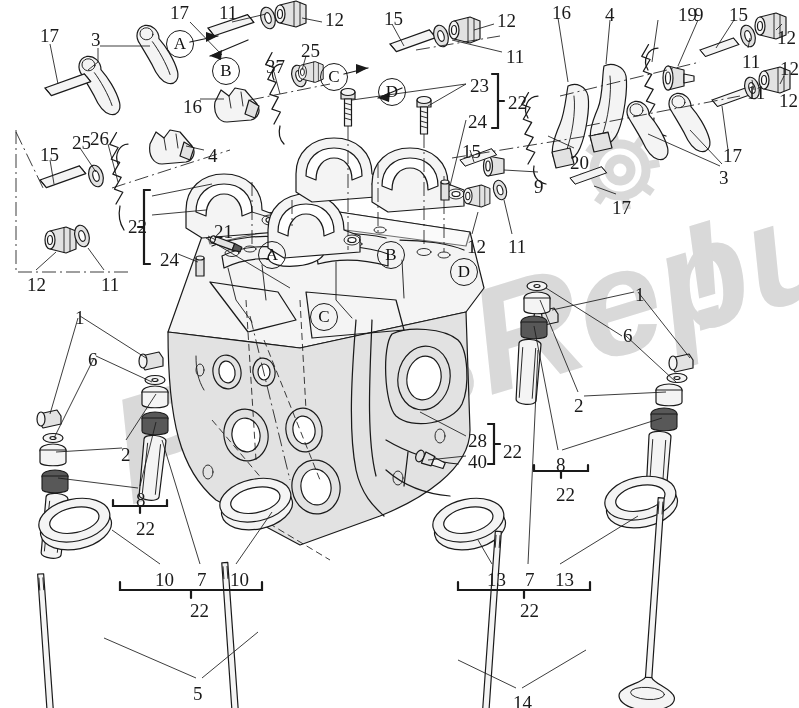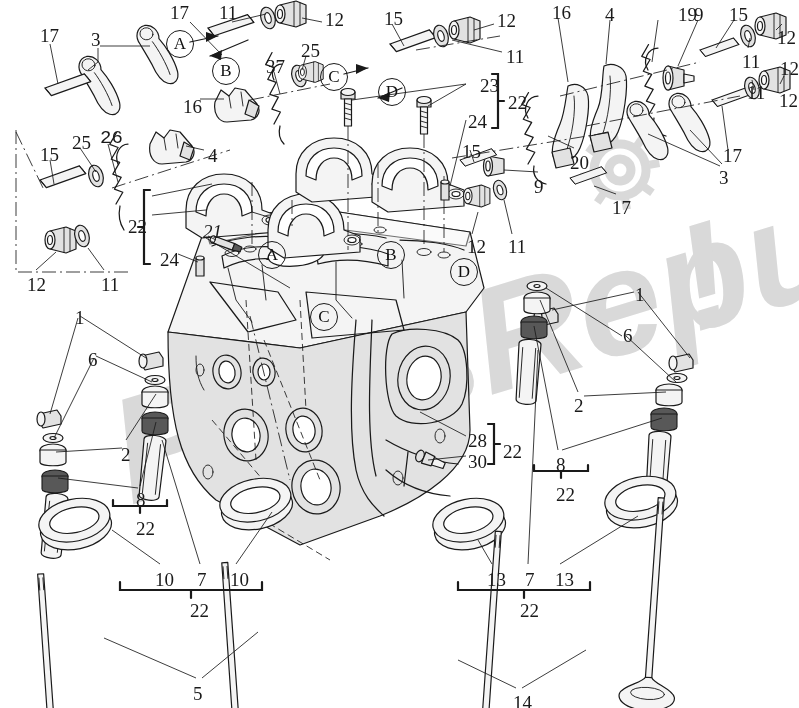--- a/index.html
+++ b/index.html
@@ -679,57 +679,57 @@
       <div class="lbl" style="left: 678px; top: 5px;">19</div>
       <div class="lbl" style="left: 694px; top: 5px;">9</div>
       <div class="lbl" style="left: 729px; top: 5px;">15</div>
       <div class="lbl" style="left: 777px; top: 28px;">12</div>
       <div class="lbl" style="left: 742px; top: 52px;">11</div>
       <div class="lbl" style="left: 40px; top: 26px;">17</div>
       <div class="lbl" style="left: 91px; top: 30px;">3</div>
       <div class="lbl" style="left: 506px; top: 47px;">11</div>
       <div class="lbl" style="left: 266px; top: 57px;">37</div>
       <div class="lbl" style="left: 301px; top: 41px;">25</div>
-      <div class="lbl" style="left: 470px; top: 76px; margin-left: 10px;">23</div>
+      <div class="lbl" style="left: 470px; top: 76px;">23</div>
       <div class="lbl" style="left: 508px; top: 93px;">22</div>
       <div class="lbl" style="left: 183px; top: 97px;">16</div>
       <div class="lbl" style="left: 468px; top: 112px;">24</div>
       <div class="lbl" style="left: 780px; top: 59px;">12</div>
       <div class="lbl" style="left: 747px; top: 83px;">11</div>
       <div class="lbl" style="left: 570px; top: 153px;">20</div>
       <div class="lbl" style="left: 779px; top: 91px;">12</div>
       <div class="lbl" style="left: 40px; top: 145px;">15</div>
       <div class="lbl" style="left: 72px; top: 133px;">25</div>
-      <div class="lbl" style="left: 100px; top: 129px; font-family: Liberation Mono, monospace;">26</div>
+      <div class="lbl" style="left: 90px; top: 129px;">26</div>
       <div class="lbl" style="left: 208px; top: 146px;">4</div>
       <div class="lbl" style="left: 719px; top: 168px;">3</div>
       <div class="lbl" style="left: 723px; top: 146px;">17</div>
       <div class="lbl" style="left: 462px; top: 142px;">15</div>
       <div class="lbl" style="left: 534px; top: 177px;">9</div>
       <div class="lbl" style="left: 612px; top: 198px;">17</div>
       <div class="lbl" style="left: 128px; top: 217px;">22</div>
-      <div class="lbl" style="left: 203px; top: 222px; font-style: italic;">21</div>
+      <div class="lbl" style="left: 214px; top: 222px;">21</div>
       <div class="lbl" style="left: 467px; top: 237px;">12</div>
       <div class="lbl" style="left: 508px; top: 237px;">11</div>
       <div class="lbl" style="left: 160px; top: 250px;">24</div>
       <div class="lbl" style="left: 27px; top: 275px;">12</div>
       <div class="lbl" style="left: 101px; top: 275px;">11</div>
       <div class="lbl" style="left: 635px; top: 285px;">1</div>
       <div class="lbl" style="left: 623px; top: 326px;">6</div>
       <div class="lbl" style="left: 75px; top: 308px;">1</div>
       <div class="lbl" style="left: 88px; top: 350px;">6</div>
       <div class="lbl" style="left: 574px; top: 396px;">2</div>
       <div class="lbl" style="left: 556px; top: 455px;">8</div>
       <div class="lbl" style="left: 556px; top: 485px;">22</div>
       <div class="lbl" style="left: 121px; top: 445px;">2</div>
       <div class="lbl" style="left: 136px; top: 490px;">8</div>
       <div class="lbl" style="left: 136px; top: 519px;">22</div>
       <div class="lbl" style="left: 468px; top: 431px; text-align: right;">28</div>
       <div class="lbl" style="left: 503px; top: 442px;">22</div>
-      <div class="lbl" style="left: 468px; top: 452px;">30</div>
+      <div class="lbl" style="left: 468px; top: 452px;">40</div>
       <div class="lbl" style="left: 155px; top: 570px;">10</div>
       <div class="lbl" style="left: 197px; top: 570px;">7</div>
       <div class="lbl" style="left: 230px; top: 570px;">10</div>
       <div class="lbl" style="left: 190px; top: 601px;">22</div>
       <div class="lbl" style="left: 487px; top: 570px;">13</div>
       <div class="lbl" style="left: 525px; top: 570px;">7</div>
       <div class="lbl" style="left: 555px; top: 570px;">13</div>
       <div class="lbl" style="left: 520px; top: 601px;">22</div>
       <div class="lbl" style="left: 193px; top: 684px;">5</div>
       <div class="lbl" style="left: 513px; top: 693px;">14</div>

